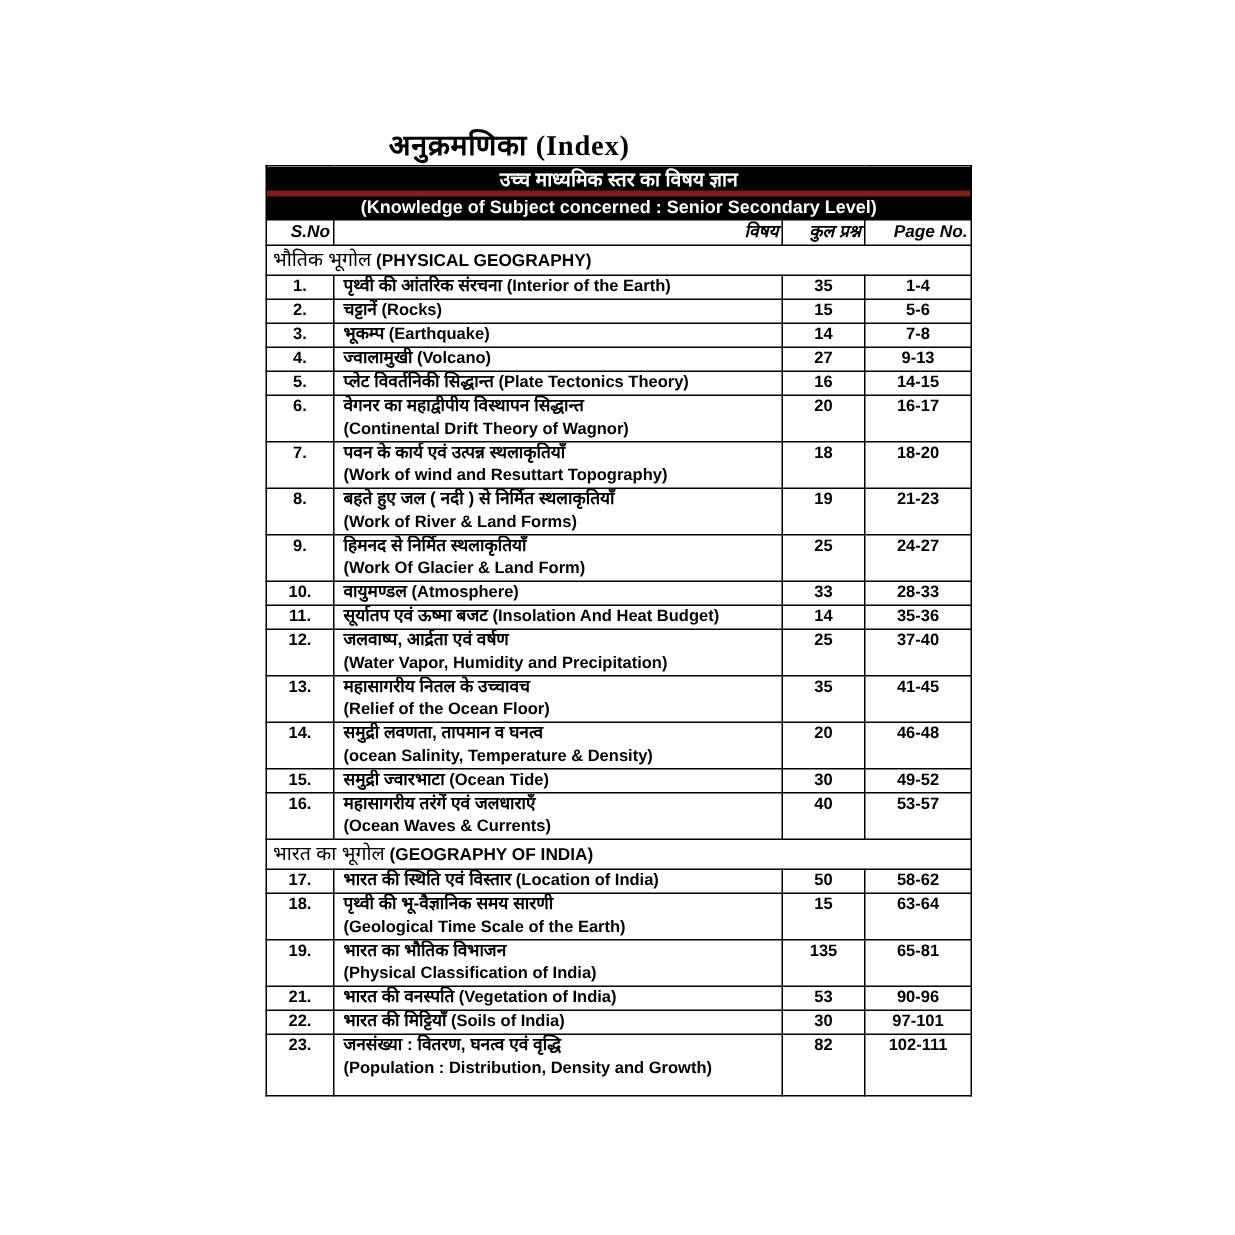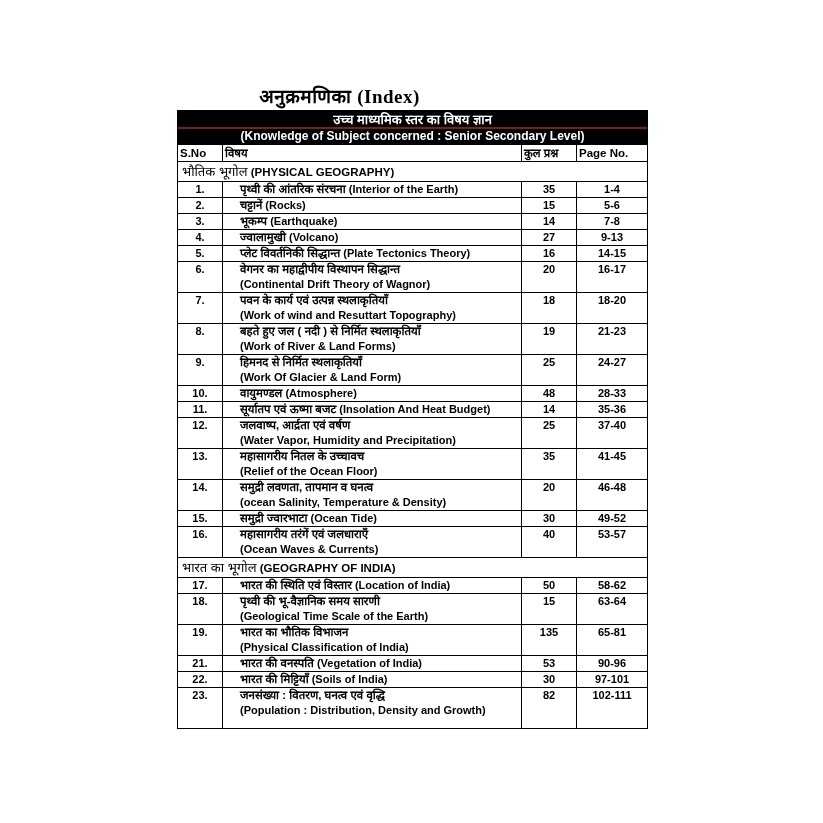--- a/index.html
+++ b/index.html
@@ -43,56 +43,57 @@
     background: #000000;
     color: #ffffff;
     padding: 0;
   }
   .band-line1 {
     font-size: 13px;
     font-weight: 700;
     text-align: center;
     line-height: 13px;
     padding: 2px 0 1px 0;
-    border-bottom: 2px solid #7f1d1d;
+    border-bottom: 4px solid #7f1d1d;
   }
   .band-line2 {
     font-size: 12px;
     font-weight: 700;
     text-align: center;
     line-height: 12px;
     padding: 1px 0 2px 0;
   }
   tr.colhead th {
     font-size: 11.5px;
     font-weight: 700;
-    text-align: left;
+    text-align: right;
     line-height: 14px;
     padding: 1px 2px;
     background: #ffffff;
+    font-style: italic;
   }
   tr.section-row td {
     font-weight: 700;
     padding: 1px 4px;
     line-height: 16px;
     white-space: nowrap;
   }
   .sec-hi { font-size: 13px; font-weight: 400; }
   .sec-en { font-size: 11.5px; font-weight: 700; }
   td.c-sno {
     text-align: center;
     vertical-align: top;
     font-weight: 700;
     font-size: 11px;
     line-height: 15px;
     padding: 0 2px;
   }
   td.c-subject {
     vertical-align: top;
-    padding: 0 17px;
+    padding: 0 6px;
     font-weight: 700;
     white-space: nowrap;
   }
   td.c-subject .hi { font-size: 11.5px; line-height: 15px; }
   td.c-subject .en { font-size: 11px;   line-height: 15px; }
   td.c-q, td.c-page {
     text-align: center;
     vertical-align: top;
     font-weight: 700;
     font-size: 11px;
@@ -210,21 +211,21 @@
             <div class="en">(Work Of Glacier &amp; Land Form)</div>
           </td>
           <td class="c-q">25</td>
           <td class="c-page">24-27</td>
         </tr>
         <tr>
           <td class="c-sno">10.</td>
           <td class="c-subject">
             <div class="hi">वायुमण्डल<span class="en"> (Atmosphere)</span></div>
           </td>
-          <td class="c-q">48</td>
+          <td class="c-q">33</td>
           <td class="c-page">28-33</td>
         </tr>
         <tr>
           <td class="c-sno">11.</td>
           <td class="c-subject">
             <div class="hi">सूर्यातप एवं ऊष्मा बजट<span class="en"> (Insolation And Heat Budget)</span></div>
           </td>
           <td class="c-q">14</td>
           <td class="c-page">35-36</td>
         </tr>

